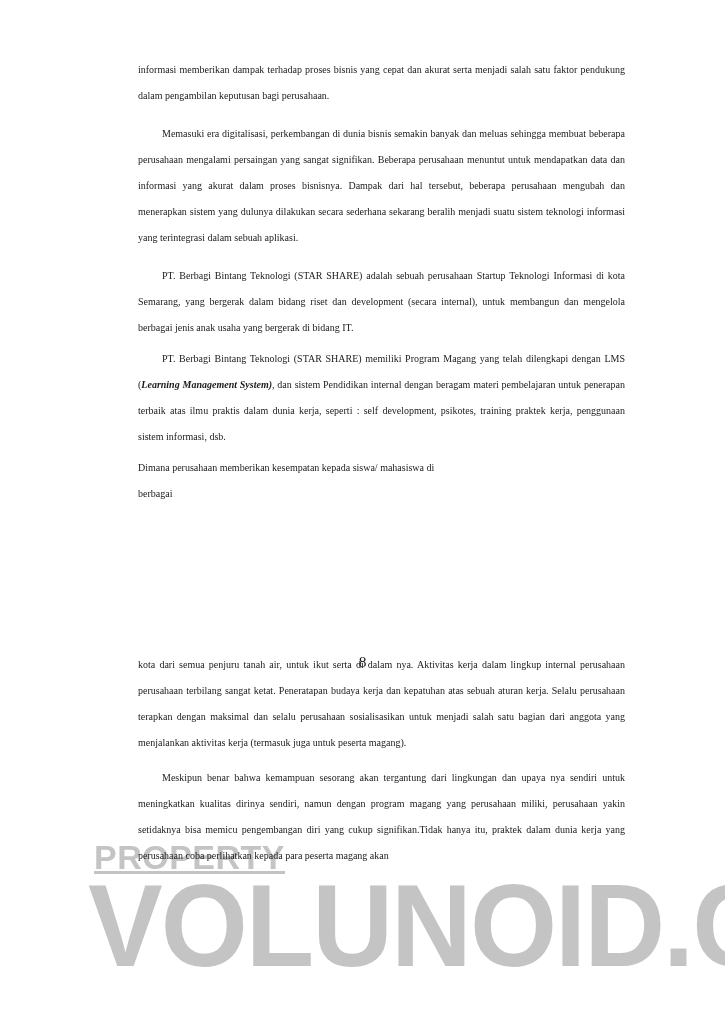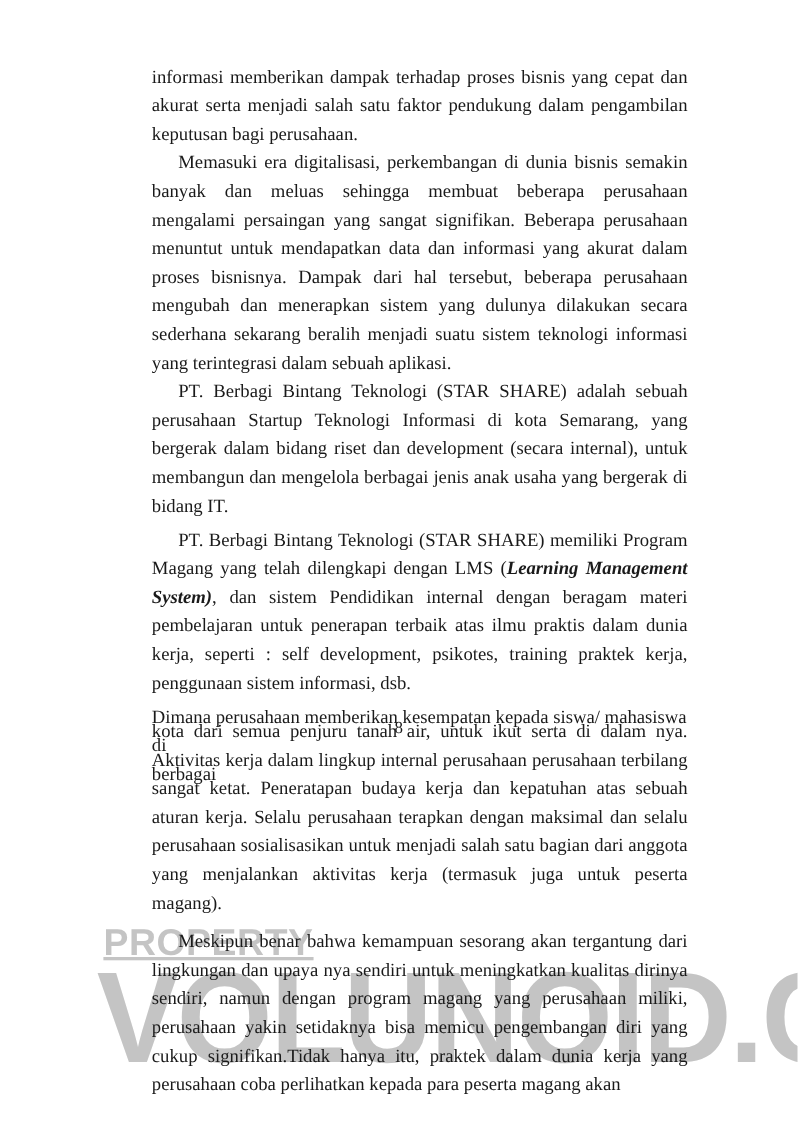--- a/index.html
+++ b/index.html
@@ -1,23 +1,23 @@
 <!DOCTYPE html>
 <html><head>
 <meta charset="utf-8">
 <style>
   html, body { margin:0; padding:0; }
   body {
     width:725px; height:1024px; background:#ffffff; position:relative; overflow:hidden;
     font-family:"Liberation Serif", "DejaVu Serif", serif; color:#1a1a1a;
   }
   .page { position:absolute; left:0; top:0; width:725px; height:1024px; }
-  .block { position:absolute; left:138px; width:487px; font-size:17px; line-height:26px; }
+  .block { position:absolute; left:138px; width:487px; font-size:10px; line-height:26px; }
   .p { margin:0; text-align:justify; text-align-last:left; }
-  .p.indent { text-indent:24px; }
+  .p.indent { text-indent:24px;margin-top:12px; }
   .p.noj { text-align:left; }
   .page-number { position:absolute; left:0; width:725px; text-align:center; top:652px; font-size:15.4px; line-height:20px; }
   .wm { position:absolute; font-family:"Liberation Sans", "DejaVu Sans", sans-serif; font-weight:bold; color:#b4b4b4; opacity:0.78; pointer-events:none; white-space:nowrap; }
   .wm-small { left:94px; top:838px; font-size:34px; letter-spacing:0.5px;text-decoration:underline; }
   .wm-big { left:88px; top:870px; font-size:112px; letter-spacing:-2px; line-height:112px; transform:scaleY(1.05); }
   .text-layer { position:absolute; left:0; top:0; width:725px; height:1024px; }
   em { font-style:italic;font-weight:bold; }
 </style>
 </head>
 <body>

